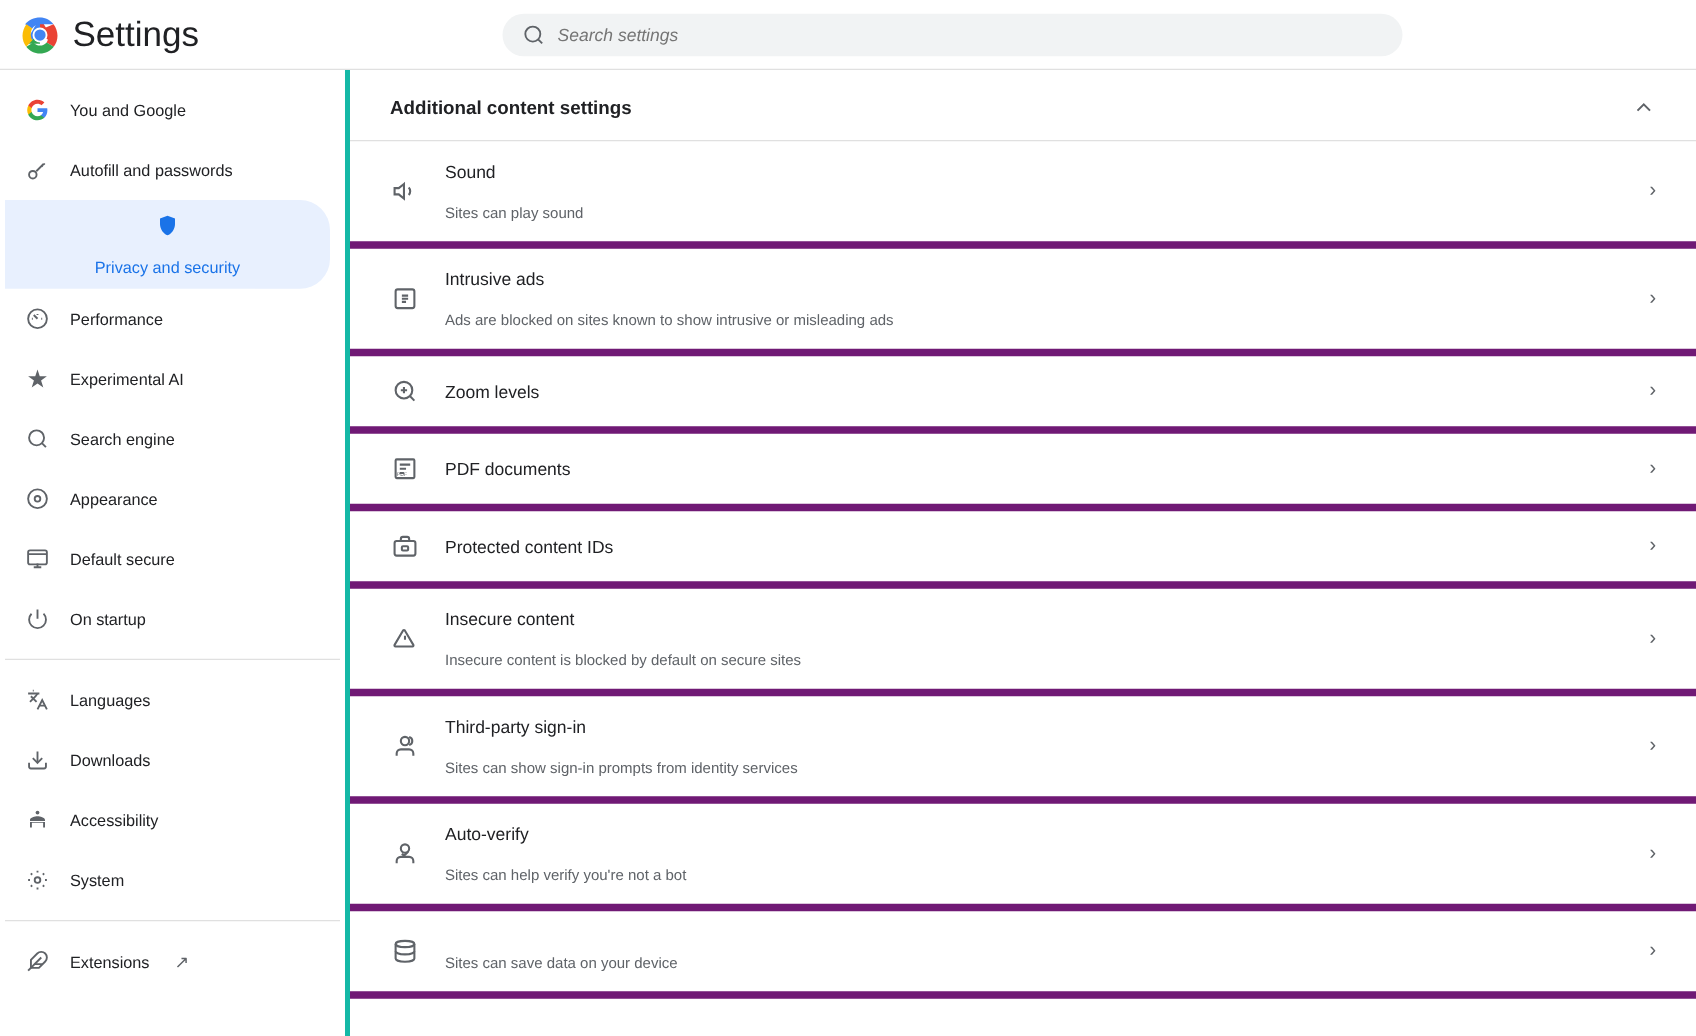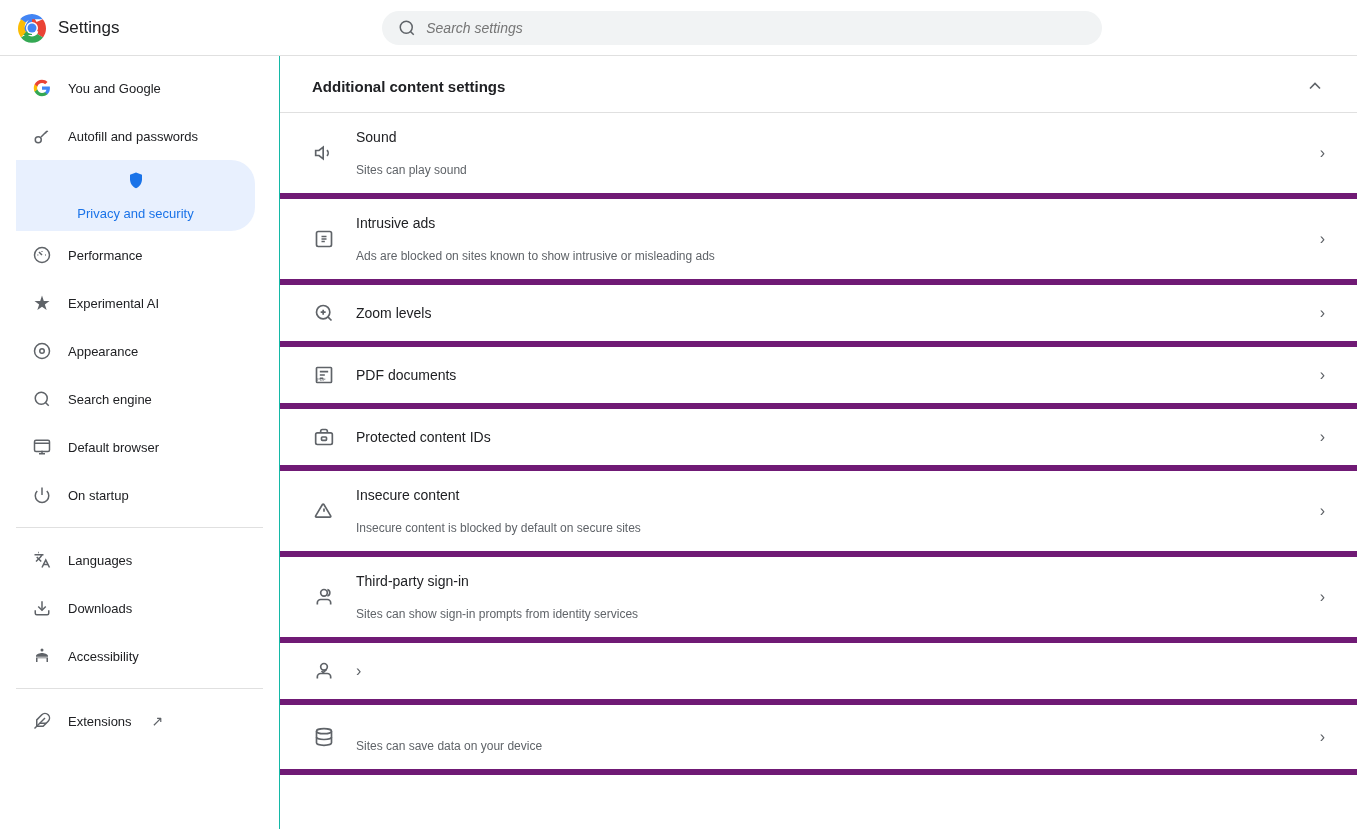--- a/index.html
+++ b/index.html
@@ -29,21 +29,21 @@
       display: flex;
       align-items: center;
       gap: 10px;
       margin-right: 24px;
     }
     .chrome-logo {
       width: 32px;
       height: 32px;
     }
     .app-title {
-      font-size: 17px;
+      font-size: 28px;
       font-weight: 400;
       color: #202124;
     }
     .search-bar-wrap {
       flex: 1;
       max-width: 720px;
       margin: 0 auto;
     }
     .search-bar {
       display: flex;
@@ -70,23 +70,23 @@
       display: flex;
       flex: 1;
       overflow: hidden;
     }
 
     
     .sidebar {
       width: 280px;
       flex-shrink: 0;
       overflow-y: auto;
-      border-right: 1px solid #14b8a6;
+      border-right: 4px solid #14b8a6;
       background: #fff;
-      padding: 8px 16px;
+      padding: 8px 4px;
       position: relative;
     }
     .sidebar::-webkit-scrollbar { width: 8px; }
     .sidebar::-webkit-scrollbar-thumb { background: #c1c1c1; border-radius: 4px; }
     .sidebar-item {
       display: flex;
       align-items: center;
       padding: 10px 16px;
       cursor: pointer;
       border-radius: 0 24px 24px 0;
@@ -285,47 +285,47 @@
         <svg width="18" height="18" viewBox="0 0 24 24" fill="#5f6368">
             <path d="M12 2l2.4 7.4H22l-6.2 4.5 2.4 7.4L12 17l-6.2 4.3 2.4-7.4L2 9.4h7.6z"></path>
           </svg>
       </span>
       <span class="sidebar-label">Experimental AI</span>
     </div>
 
     <div class="sidebar-item">
       <span class="sidebar-icon">
         <svg width="18" height="18" viewBox="0 0 24 24" fill="none" stroke="#5f6368" stroke-width="2">
+            <circle cx="11" cy="11" r="8"></circle>
+            <path d="m21 21-4.35-4.35"></path>
+          </svg>
+      </span>
+      <span class="sidebar-label">Search engine</span>
+    </div>
+
+    <div class="sidebar-item">
+      <span class="sidebar-icon">
+        <svg width="18" height="18" viewBox="0 0 24 24" fill="none" stroke="#5f6368" stroke-width="2">
             <circle cx="12" cy="12" r="10"></circle>
             <circle cx="12" cy="12" r="3"></circle>
           </svg>
       </span>
       <span class="sidebar-label">Appearance</span>
-    </div>
-
-    <div class="sidebar-item">
-      <span class="sidebar-icon">
-        <svg width="18" height="18" viewBox="0 0 24 24" fill="none" stroke="#5f6368" stroke-width="2">
-            <circle cx="11" cy="11" r="8"></circle>
-            <path d="m21 21-4.35-4.35"></path>
-          </svg>
-      </span>
-      <span class="sidebar-label">Search engine</span>
     </div>
 
     <div class="sidebar-item">
       <span class="sidebar-icon">
         <svg width="18" height="18" viewBox="0 0 24 24" fill="none" stroke="#5f6368" stroke-width="2">
             <rect x="2" y="3" width="20" height="15" rx="2"></rect>
             <path d="M2 7h20"></path>
             <path d="M8 21h8"></path>
             <path d="M12 17v4"></path>
           </svg>
       </span>
-      <span class="sidebar-label">Default browser</span>
+      <span class="sidebar-label">Default secure</span>
     </div>
 
     <div class="sidebar-item">
       <span class="sidebar-icon">
         <svg width="18" height="18" viewBox="0 0 24 24" fill="none" stroke="#5f6368" stroke-width="2">
             <path d="M18.4 6.6a9 9 0 1 1-12.77.04"></path>
             <line x1="12" y1="2" x2="12" y2="12"></line>
           </svg>
       </span>
       <span class="sidebar-label">On startup</span>
@@ -361,20 +361,29 @@
     <div class="sidebar-item">
       <span class="sidebar-icon">
         <svg width="18" height="18" viewBox="0 0 24 24" fill="#5f6368">
             <circle cx="12" cy="4" r="2"></circle>
             <path d="M12 8c-2.67 0-8 1.34-8 4v1h16v-1c0-2.66-5.33-4-8-4zM4 14v6h2v-5h12v5h2v-6H4z"></path>
           </svg>
       </span>
       <span class="sidebar-label">Accessibility</span>
     </div>
 
+    <div class="sidebar-item">
+      <span class="sidebar-icon">
+        <svg width="18" height="18" viewBox="0 0 24 24" fill="none" stroke="#5f6368" stroke-width="2">
+            <circle cx="12" cy="12" r="3"></circle>
+            <path d="M19.1 5l-1.4 1.4M4.9 5l1.4 1.4M19.1 19l-1.4-1.4M4.9 19l1.4-1.4M12 2v2M12 20v2M2 12h2M20 12h2"></path>
+          </svg>
+      </span>
+      <span class="sidebar-label">System</span>
+    </div>
 
 
     <div class="sidebar-divider"></div>
 
     <div class="sidebar-item">
       <span class="sidebar-icon">
         <svg width="18" height="18" viewBox="0 0 24 24" fill="none" stroke="#5f6368" stroke-width="2">
             <path d="M20.24 12.24a6 6 0 0 0-8.49-8.49L5 10.5V19h8.5l6.74-6.76z"></path>
             <line x1="16" y1="8" x2="2" y2="22"></line>
             <line x1="17.5" y1="15" x2="9" y2="15"></line>
@@ -496,20 +505,24 @@
     </div>
 
     <div class="settings-item">
       <span class="settings-item-icon">
         <svg width="20" height="20" viewBox="0 0 24 24" fill="none" stroke="#5f6368" stroke-width="2">
             <path d="M20 21v-2a4 4 0 0 0-4-4H8a4 4 0 0 0-4 4v2"></path>
             <circle cx="12" cy="7" r="4"></circle>
             <path d="m9 12 2 2 4-4"></path>
           </svg>
       </span>
+      <div class="settings-item-text">
+        <div class="settings-item-title">Auto-verify</div>
+        <div class="settings-item-subtitle">Sites can help verify you're not a bot</div>
+      </div>
       <span class="settings-item-arrow">›</span>
     </div>
 
     <div class="settings-item">
       <span class="settings-item-icon">
         <svg width="20" height="20" viewBox="0 0 24 24" fill="none" stroke="#5f6368" stroke-width="2">
             <ellipse cx="12" cy="5" rx="9" ry="3"></ellipse>
             <path d="M3 5v14c0 1.66 4.03 3 9 3s9-1.34 9-3V5"></path>
             <path d="M3 12c0 1.66 4.03 3 9 3s9-1.34 9-3"></path>
           </svg>

